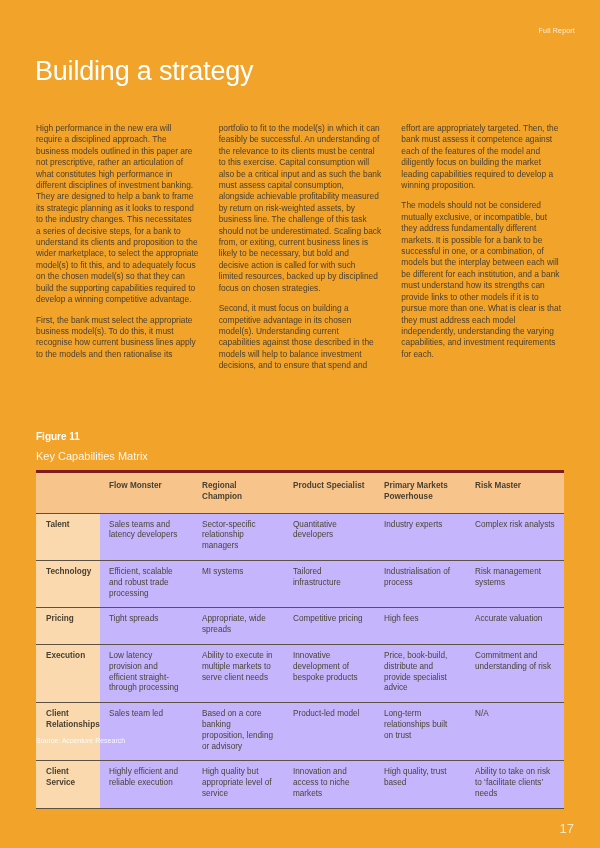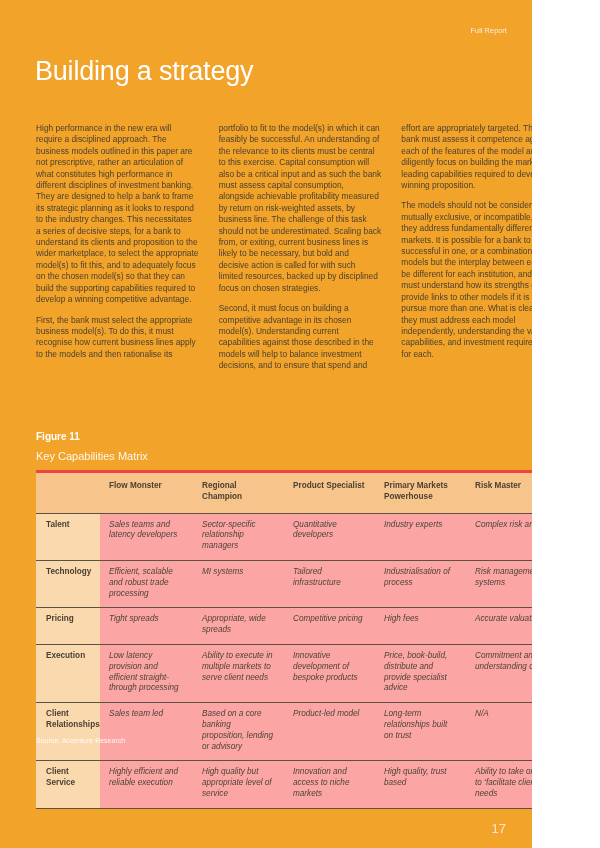--- a/index.html
+++ b/index.html
@@ -3,21 +3,21 @@
 <meta charset="utf-8">
 <style>
   * { margin: 0; padding: 0; box-sizing: border-box; }
   html, body { width: 600px; }
   body {
     font-family: "Liberation Sans", sans-serif;
     background: #ffffff;
   }
   .page {
     position: relative;
-    width: 532px;
+    width: 600px;
     height: 848px;
     background: #F2A329;
     overflow: hidden;
   }
   .header-label {
     position: absolute;
     top: 27px;
     right: 25px;
     font-size: 7px;
     letter-spacing: 0.2px;
@@ -62,21 +62,21 @@
     font-size: 11px;
     color: rgba(255,255,255,0.92);
   }
   table.cap-table {
     position: absolute;
     top: 470px;
     left: 36px;
     width: 528px;
     border-collapse: collapse;
     table-layout: fixed;
-    border-top: 3px solid #ef4444;
+    border-top: 3px solid #7f1d1d;
     border-bottom: 1.5px solid #5C5143;
   }
   .cap-table th, .cap-table td {
     vertical-align: top;
     text-align: left;
     font-size: 8.2px;
     line-height: 10.8px;
     padding: 6px 9px 8px 9px;
   }
   .cap-table thead th {
@@ -88,23 +88,22 @@
     padding-bottom: 10px;
   }
   .cap-table thead th:first-child { padding-left: 10px; }
   .cap-table tbody th {
     background: #FAD9AE;
     color: #4A4031;
     font-weight: bold;
     padding-left: 10px;
   }
   .cap-table tbody td {
-    background: #fca5a5;
+    background: #c4b5fd;
     color: #4C4437;
-    font-style: italic;
   }
   .cap-table tbody tr { border-bottom: 1.2px solid #5C5143; }
   .cap-table tbody tr:last-child { border-bottom: none; }
   .source-note {
     position: absolute;
     top: 737px;
     left: 36px;
     font-size: 7px;
     color: rgba(255,255,255,0.9);
   }

